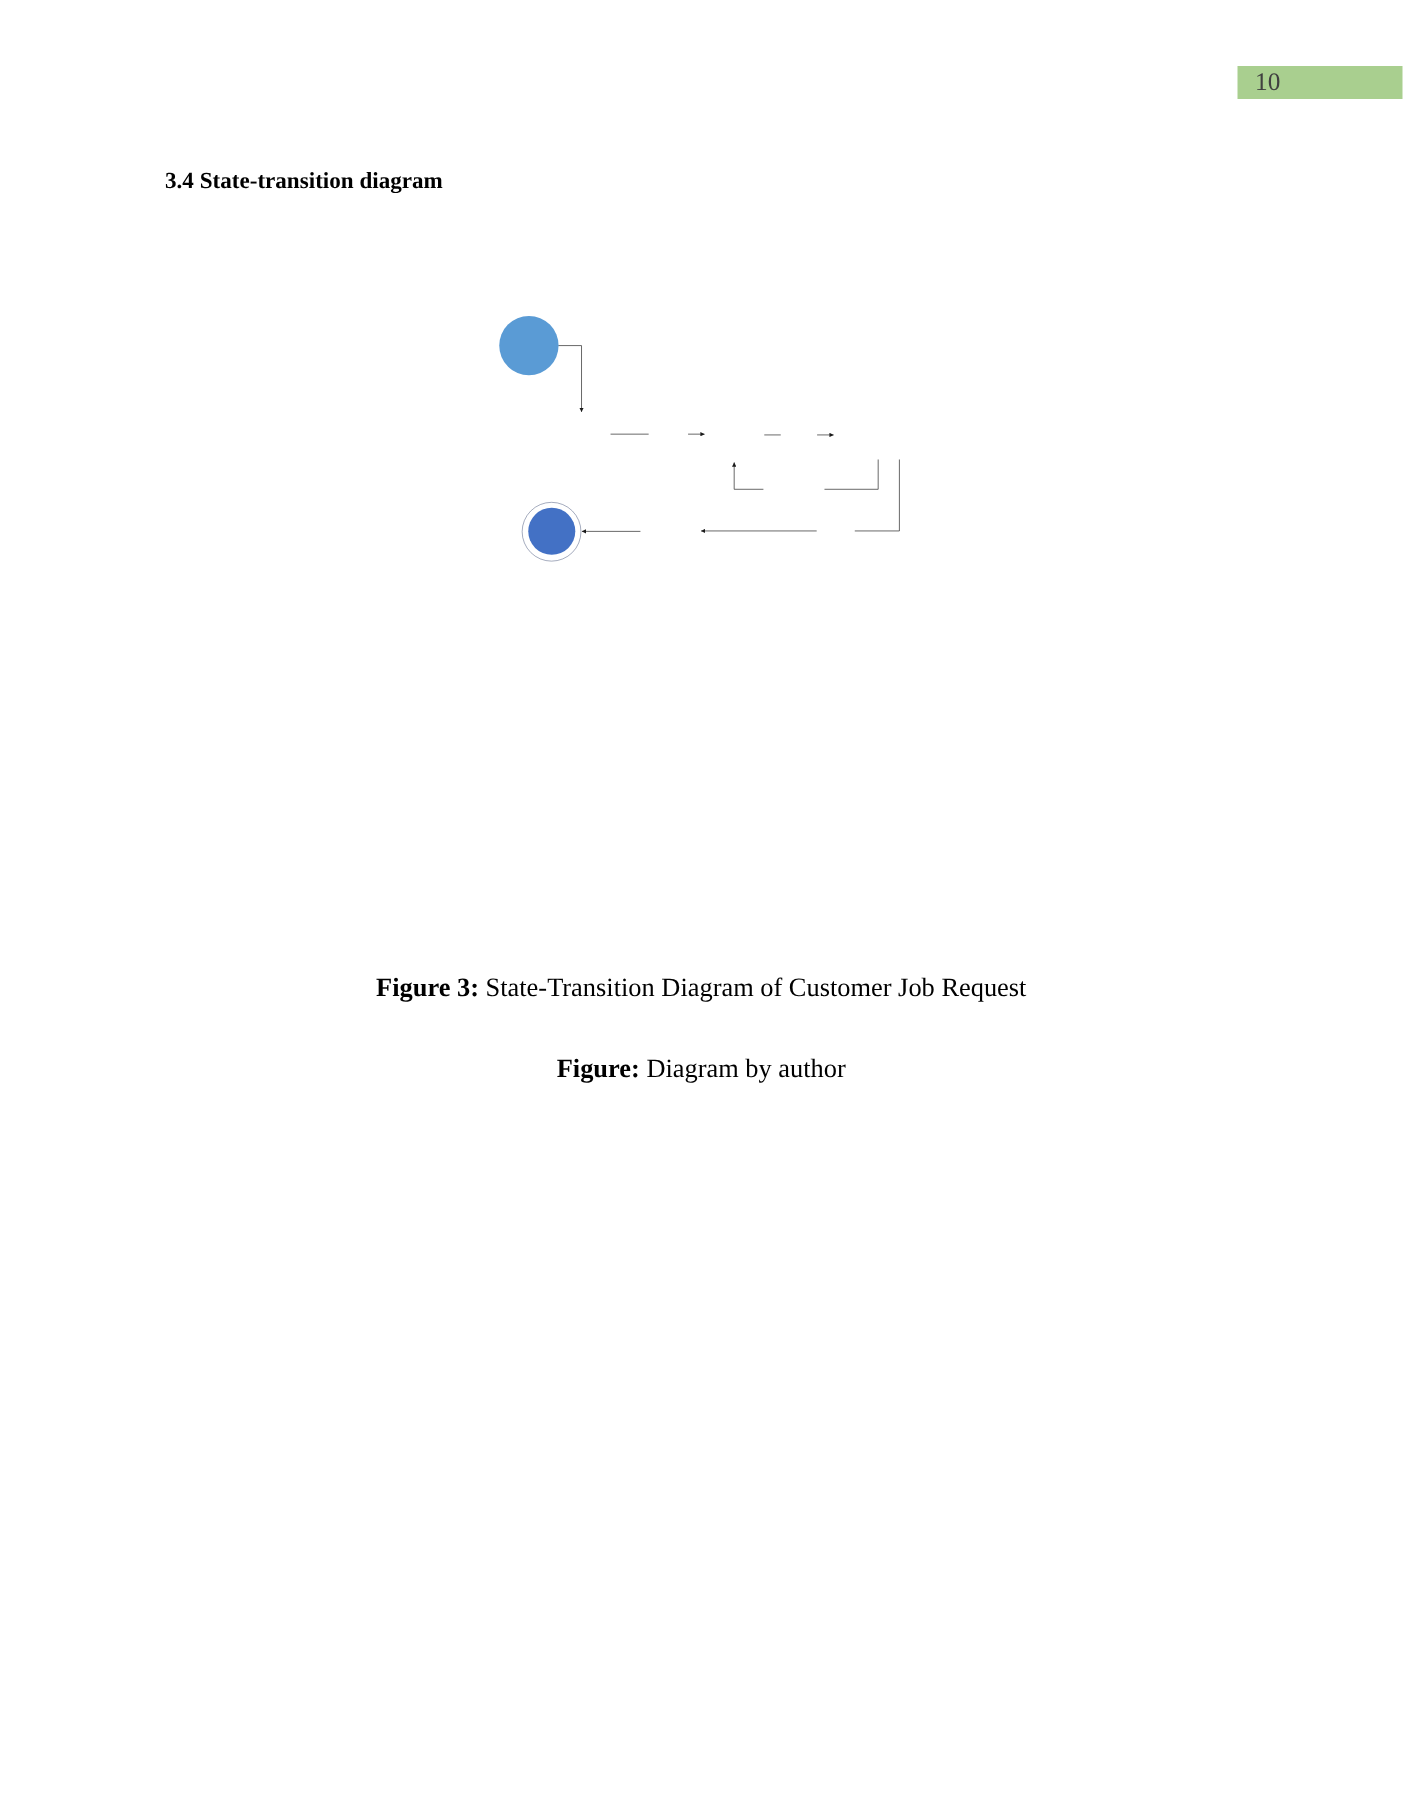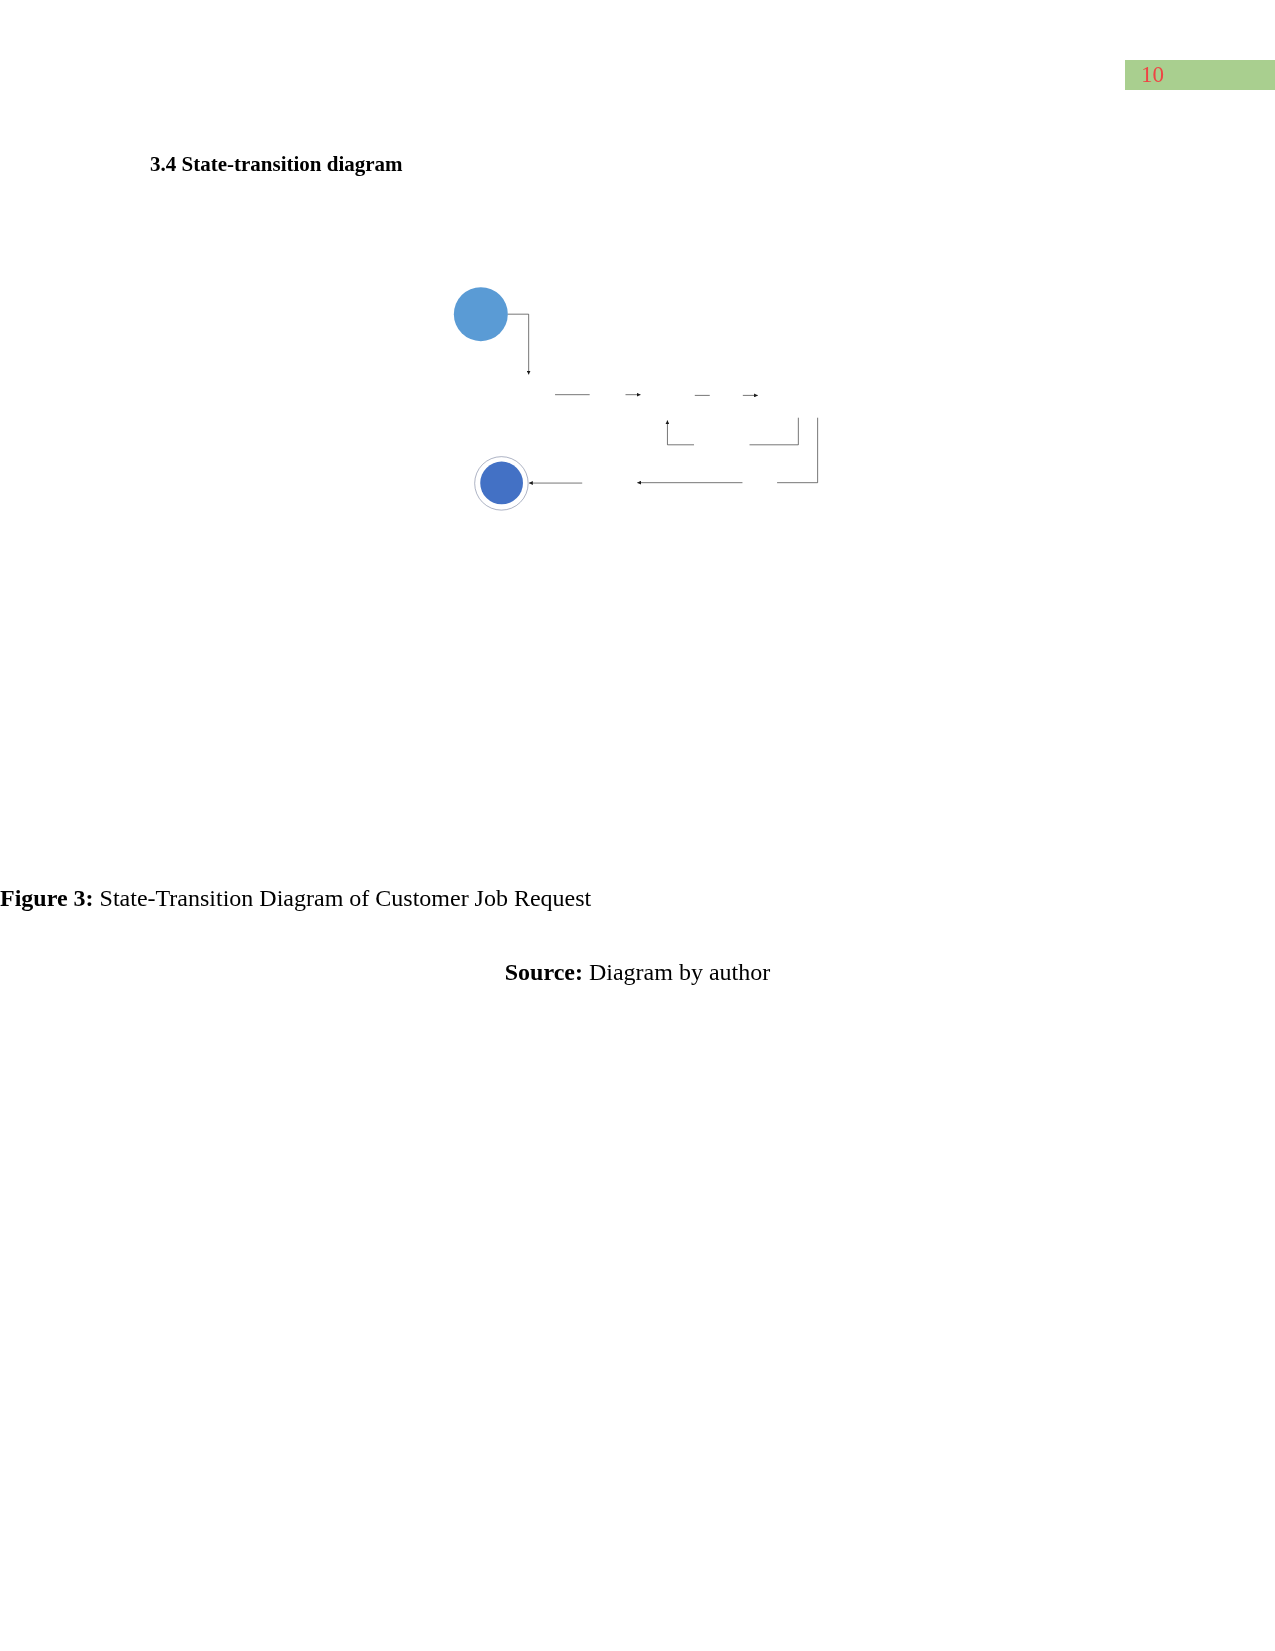--- a/index.html
+++ b/index.html
@@ -2,25 +2,25 @@
 <html><head>
 <meta charset="utf-8">
 <title>State-transition diagram</title>
 <style>
   html,body{margin:0;padding:0;background:#ffffff;}
   body{width:1275px;height:1651px;position:relative;overflow:hidden;
        font-family:"Liberation Serif", serif;color:#000;}
   .page{position:absolute;inset:0;}
   #pagenum-badge{position:absolute;left:1125px;top:60px;width:150px;height:30px;
        background:#a9cf8f;}
-  #pagenum-text{position:absolute;left:1141px;top:62px;font-size:23px;color:#ef4444;
+  #pagenum-text{position:absolute;left:1141px;top:62px;font-size:23px;color:#404040;
        font-family:"Liberation Serif", serif;}
   #running-head{position:absolute;left:163px;top:73px;font-size:25px;letter-spacing:0.2px;}
   #section-title{position:absolute;left:150px;top:152px;font-size:21px;font-weight:bold;}
-  #figure-caption{position:absolute;left:0;right:0;top:885px;font-size:24px;}
+  #figure-caption{position:absolute;left:0;right:0;top:885px;text-align:center;font-size:24px;}
   #source-line{position:absolute;left:0;right:0;top:959px;text-align:center;font-size:24px;}
   .b{font-weight:bold;}
   #diagram{position:absolute;left:140px;top:200px;width:1010px;height:650px;}
 </style>
 </head>
 <body>
 
 <div class="page">
   <div id="pagenum-badge"></div>
   <div id="pagenum-text">10</div>
@@ -55,15 +55,15 @@
       <circle cx="272.8" cy="719.8" r="67.9" fill="#ffffff" stroke="#404e75" stroke-width="1.1"></circle>
       <circle cx="273.3" cy="718.8" r="54.3" fill="#4371c5"></circle>
       <text class="dlabel" x="272" y="824" text-anchor="middle"></text>
     </g>
   </svg>
 
   <div id="figure-caption">
     <span class="b">Figure 3:</span><span> State-Transition Diagram of Customer Job Request</span>
   </div>
   <div id="source-line">
-    <span class="b">Source:</span><span> Diagram by author</span>
+    <span class="b">Figure:</span><span> Diagram by author</span>
   </div>
 </div>
 
 </body></html>

